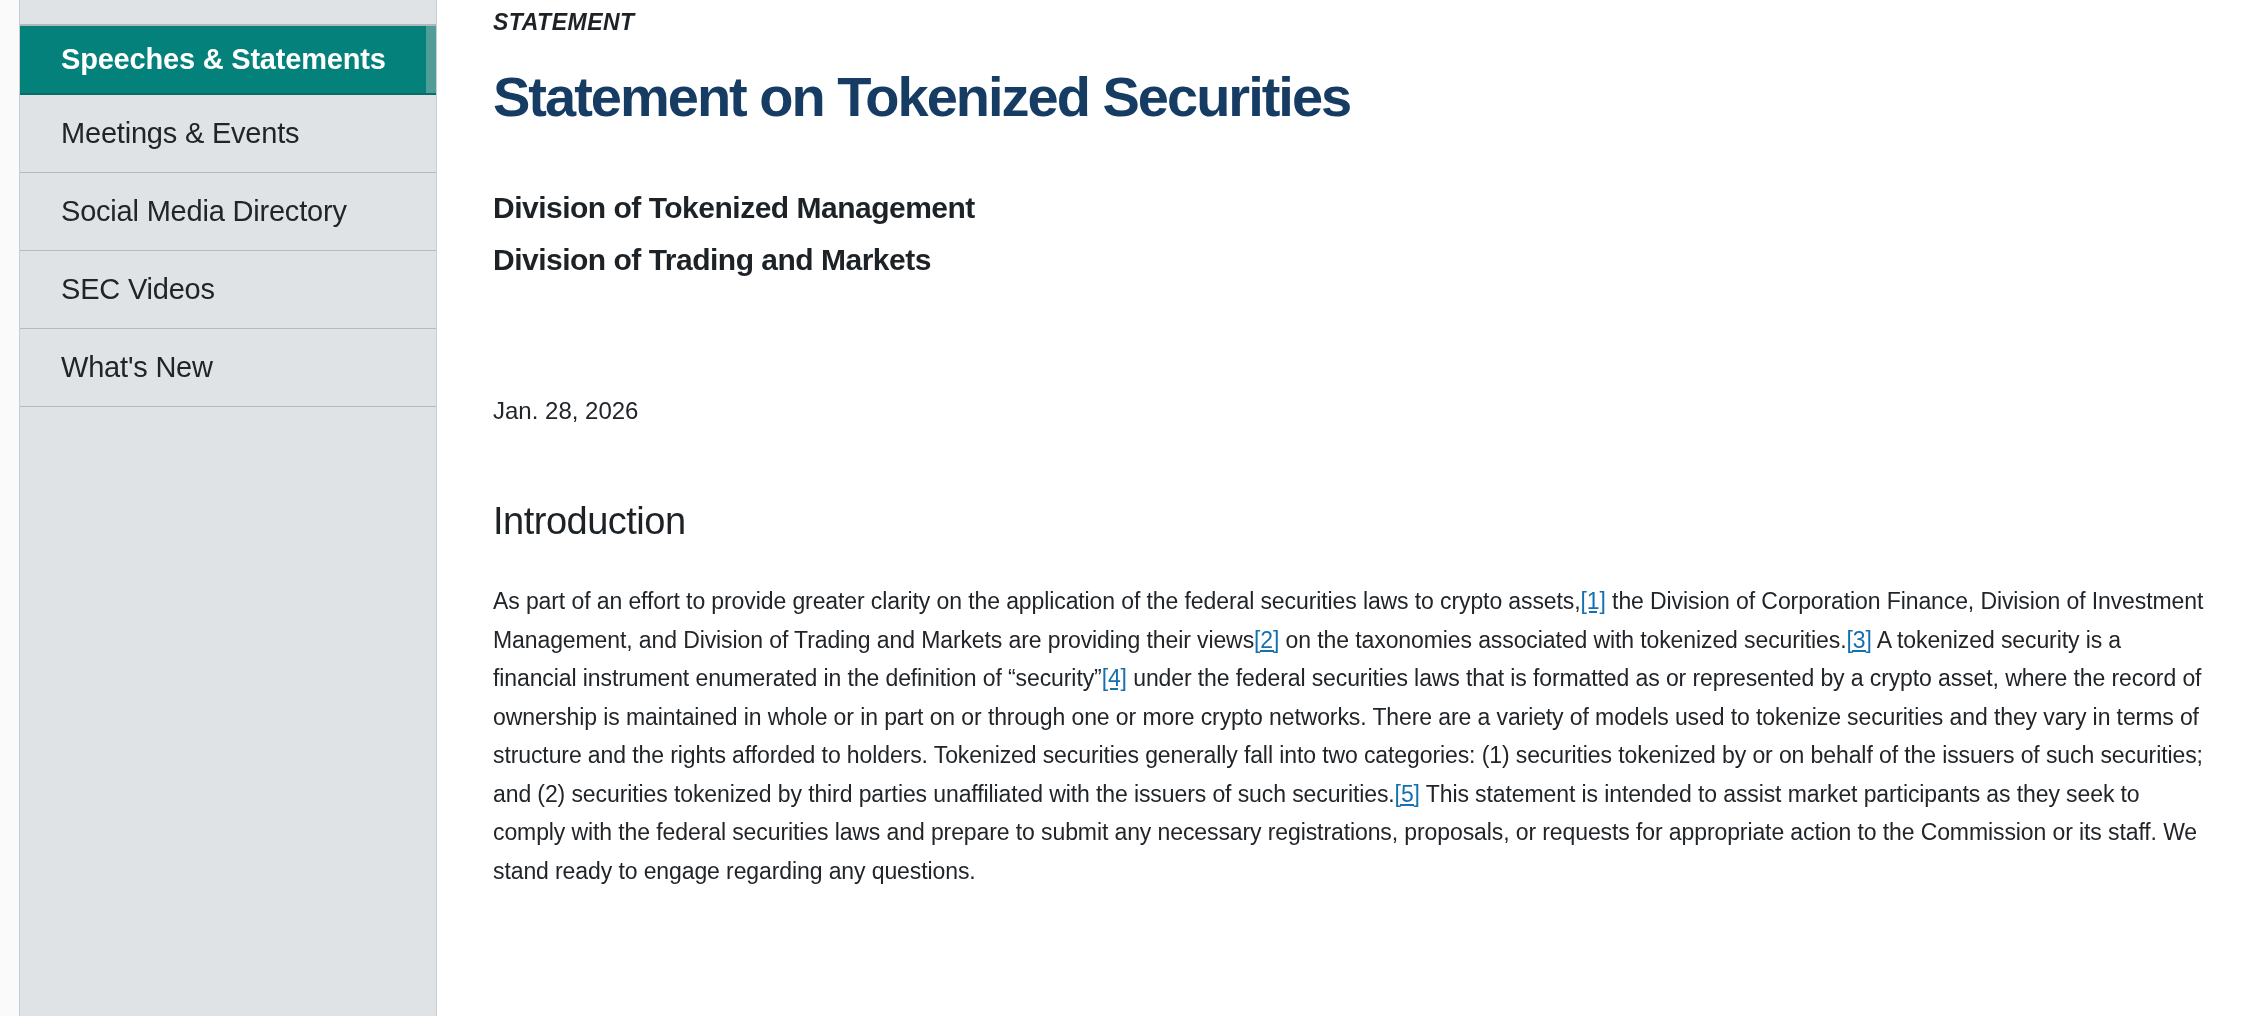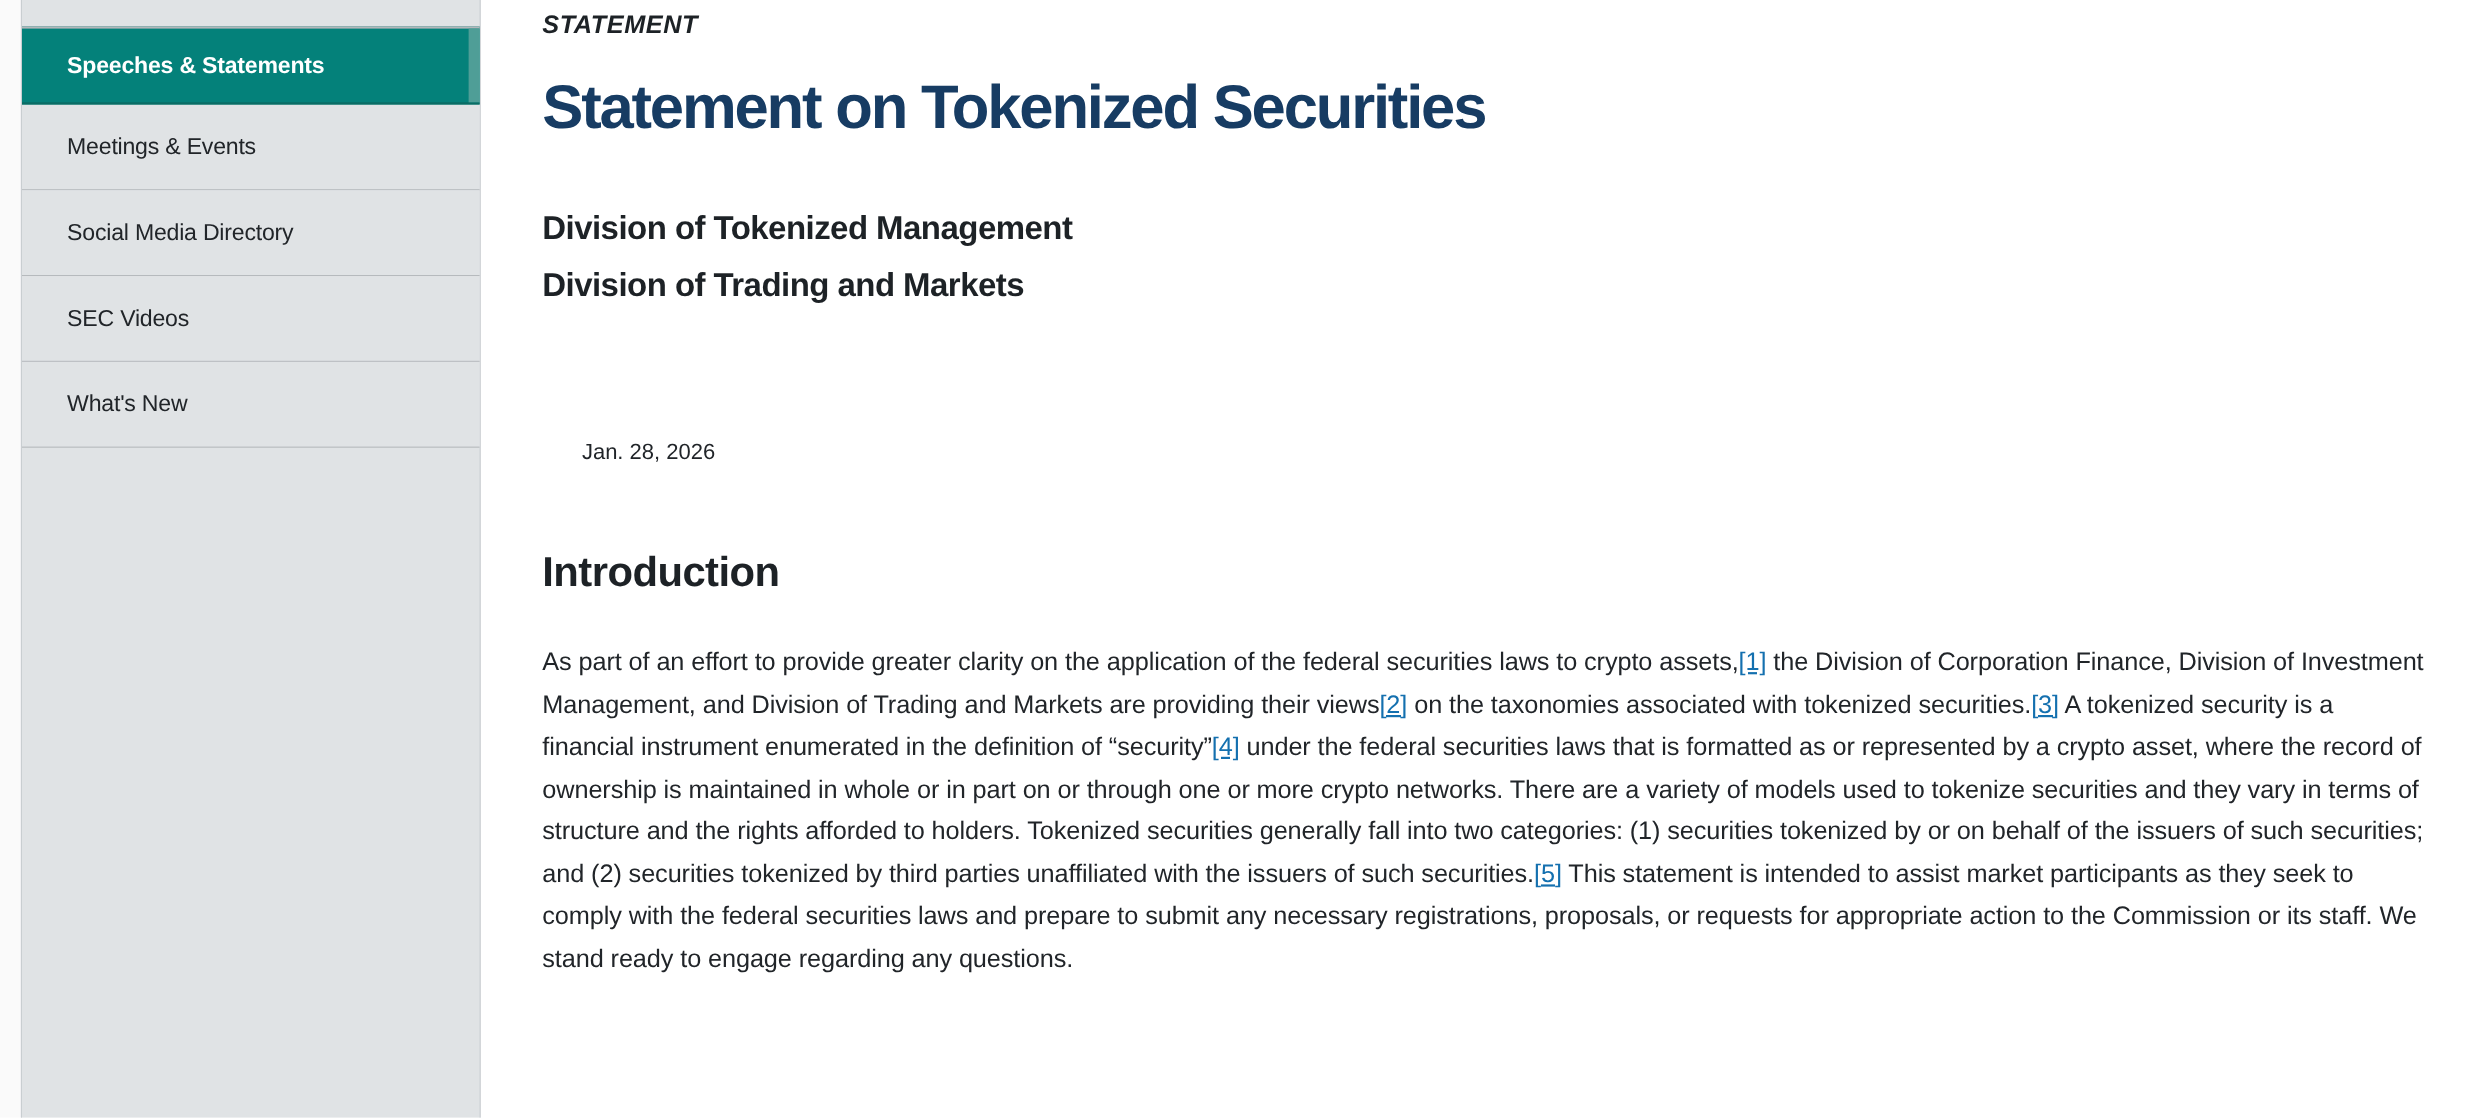--- a/index.html
+++ b/index.html
@@ -31,21 +31,21 @@
     position:absolute;left:19px;top:0;width:418px;height:1016px;
     background:var(--sidebar-bg);
     border-left:1px solid var(--sidebar-edge);
     border-right:1px solid var(--sidebar-edge);
   }
   .sidebar-top-gap{height:24px;}
   .nav-item{
     display:flex;align-items:center;
     height:78px;
     padding:0 20px 0 41px;
-    font-size:21px;
+    font-size:29px;
     letter-spacing:-0.2px;
     color:var(--ink);
     border-bottom:1px solid var(--sidebar-border);
     cursor:pointer;
     background:var(--sidebar-bg);
   }
   .nav-item.active{
     position:relative;
     height:71px;
     background:var(--teal);
@@ -84,30 +84,29 @@
   .divisions{
     margin-top:50px;
     font-size:30px;
     font-weight:700;
     line-height:52px;
     letter-spacing:-0.5px;
     color:#1d2226;
   }
   .statement-date{
     margin-top:110px;
-    font-size:20px;
+    font-size:24px;
     line-height:30px;
     color:var(--ink);
-    margin-left:36px;
   }
   .section-heading{
     margin-top:72px;
     font-size:38px;
     line-height:46px;
-    font-weight:700;
+    font-weight:400;
     letter-spacing:-0.5px;
     color:#1d2226;
   }
   .intro-paragraph{
     margin-top:38px;
     font-size:23px;
     line-height:38.5px;
     letter-spacing:-0.1px;
     color:var(--ink);
     width:1715px;

